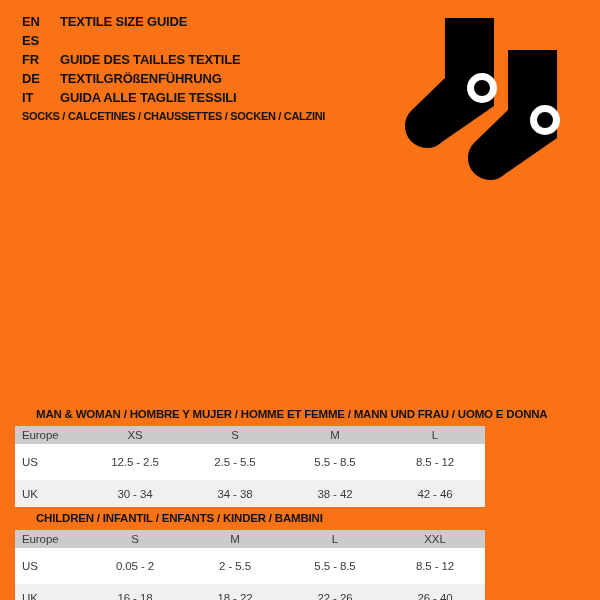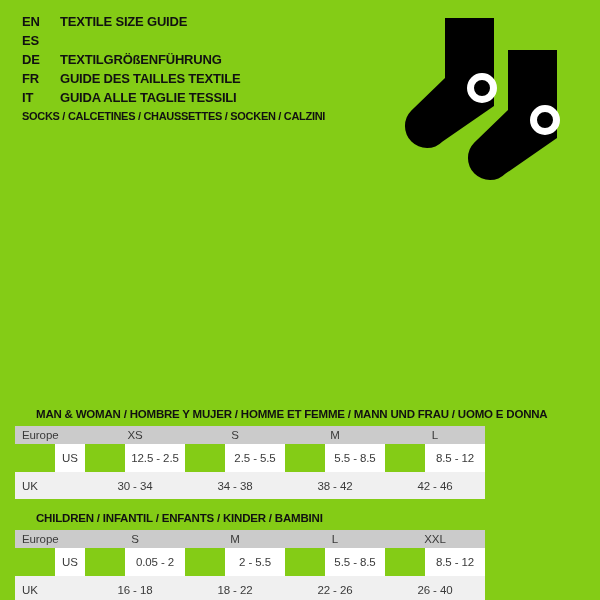--- a/index.html
+++ b/index.html
@@ -1,17 +1,17 @@
 <!DOCTYPE html>
 <html><head>
 <meta charset="utf-8">
 <style>
   html,body{margin:0;padding:0;background:#fff;}
   .canvas{
-    position:relative;width:600px;height:600px;background:#84cc16;overflow:hidden;
+    position:relative;width:600px;height:600px;background:#f97316;overflow:hidden;
     font-family:"Liberation Sans", sans-serif;color:#1a1a1a;
   }
   
   .lang-list{position:absolute;top:12px;left:22px;}
   .lang-row{display:flex;line-height:19px;font-size:13px;font-weight:700;letter-spacing:-0.2px;color:#111;}
   .lang-code{display:inline-block;width:38px;}
   
   .category-line{
     position:absolute;top:110px;left:22px;font-size:11px;font-weight:700;
     letter-spacing:-0.3px;color:#111;white-space:nowrap;
@@ -26,44 +26,44 @@
     margin:0 0 6px 13px;font-size:11.5px;font-weight:700;letter-spacing:-0.2px;
     color:#111;white-space:nowrap;padding-left:8px;
   }
   .size-table{display:grid;grid-template-columns:70px 100px 100px 100px 100px;width:470px;}
   .cell{
     display:flex;align-items:center;justify-content:center;
     font-size:11.5px;color:#3a3a3a;letter-spacing:-0.1px;white-space:nowrap;
   }
   .cell.first{justify-content:flex-start;padding-left:7px;}
   .thead .cell{background:#cbcbcb;height:18px;}
-  .row-a .cell{background:#ffffff;height:28px;margin-left:40px;}
+  .row-a .cell{background:#ffffff;height:36px;}
   .row-b .cell{background:#f0f0f0;height:27px;}
   .thead,.row-a,.row-b{display:contents;}
 </style>
 </head>
 <body>
 
 <div class="canvas">
 
   <div class="lang-list">
     <div class="lang-row">
       <span class="lang-code">EN</span>
       <span class="lang-label">TEXTILE SIZE GUIDE</span>
     </div>
     <div class="lang-row">
       <span class="lang-code">ES</span>
     </div>
     <div class="lang-row">
+      <span class="lang-code">FR</span>
+      <span class="lang-label">GUIDE DES TAILLES TEXTILE</span>
+    </div>
+    <div class="lang-row">
       <span class="lang-code">DE</span>
       <span class="lang-label">TEXTILGRÖßENFÜHRUNG</span>
-    </div>
-    <div class="lang-row">
-      <span class="lang-code">FR</span>
-      <span class="lang-label">GUIDE DES TAILLES TEXTILE</span>
     </div>
     <div class="lang-row">
       <span class="lang-code">IT</span>
       <span class="lang-label">GUIDA ALLE TAGLIE TESSILI</span>
     </div>
   </div>
 
   <div class="category-line">SOCKS / CALCETINES / CHAUSSETTES / SOCKEN / CALZINI</div>
 
   <svg class="socks-icon" width="165" height="175" viewBox="0 0 165 175" aria-hidden="true">

